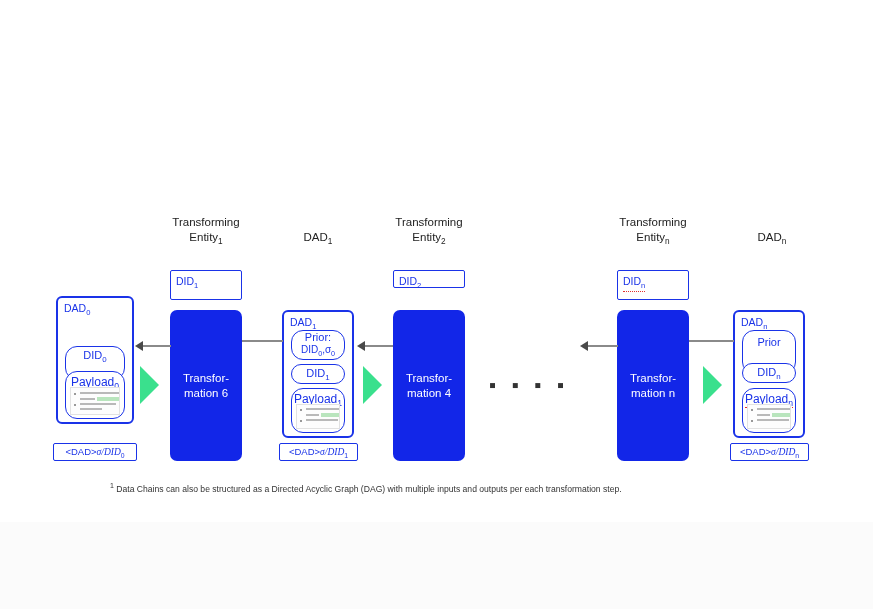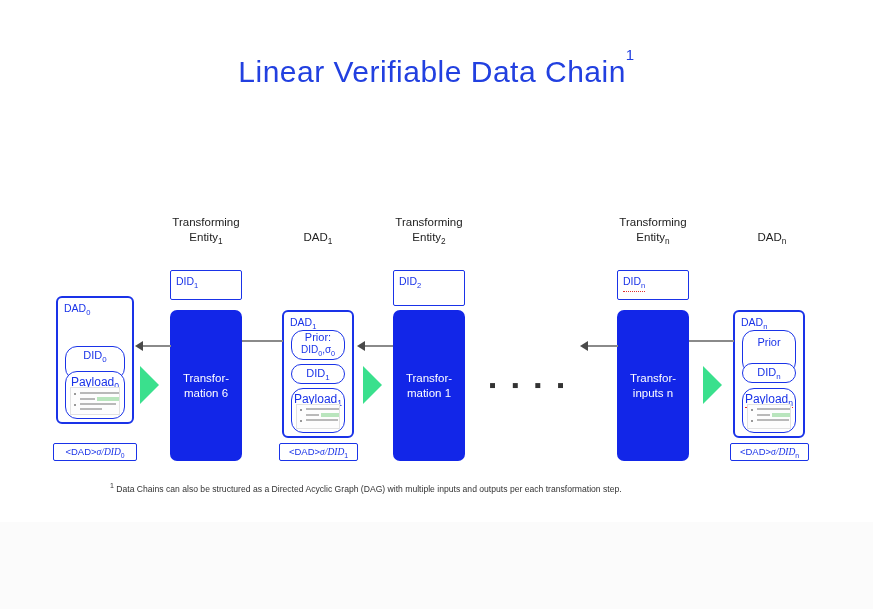--- a/index.html
+++ b/index.html
@@ -144,23 +144,20 @@
   }
   .footnote sup{font-size:7px;}
 
   sub{font-size:0.72em;}
 </style>
 </head>
 <body>
 
 <div class="slide">
 
-  <div class="page-title">
-    <span>Linear Verifiable Data Chain</span><sup>1</sup>
-  </div>
 
 
   <div class="col-head" style="left:160px;top:215px;width:92px;">
     <div>Transforming</div>
     <div><span>Entity</span><sub>1</sub></div>
   </div>
 
   <div class="col-head" style="left:272px;top:230px;width:92px;">
     <div><span>DAD</span><sub>1</sub></div>
   </div>
@@ -176,21 +173,21 @@
   </div>
 
   <div class="col-head" style="left:726px;top:230px;width:92px;">
     <div><span>DAD</span><sub>n</sub></div>
   </div>
 
   <div class="didbox" style="left:170px;top:270px;width:72px;height:30px;">
     <span class="lbl"><span>DID</span><sub>1</sub></span>
   </div>
 
-  <div class="didbox" style="left:393px;top:270px;width:72px;height:36px;">
+  <div class="didbox" style="left:393px;top:270px;width:72px;height:18px;">
     <span class="lbl"><span>DID</span><sub>2</sub></span>
   </div>
 
   <div class="didbox" style="left:617px;top:270px;width:72px;height:30px;">
     <span class="lbl squiggle"><span>DID</span><sub>n</sub></span>
   </div>
 
   <div class="dadbox" style="left:56px;top:296px;width:78px;height:128px;">
     <span class="dad-label"><span>DAD</span><sub>0</sub></span>
 
@@ -257,33 +254,33 @@
     <span>&lt;DAD&gt;</span><i>σ</i><i>/</i><i>DID</i><sub>1</sub>
   </div>
 
   <div class="conn" style="left:242px;top:340px;width:41px;"></div>
 
   <div class="garrow" style="left:363px;top:366px;"></div>
 
   <div class="trans" style="left:393px;top:310px;width:72px;height:151px;">
     <div>
       <div>Transfor-</div>
-      <div>mation 1</div>
+      <div>mation 4</div>
     </div>
   </div>
 
   <div class="conn" style="left:365px;top:345px;width:28px;"></div>
   <div class="conn-head" style="left:357px;top:341px;"></div>
 
   <div class="dots" style="left:489px;top:380px;">▪ ▪ ▪ ▪</div>
 
   <div class="trans" style="left:617px;top:310px;width:72px;height:151px;">
     <div>
       <div>Transfor-</div>
-      <div>inputs n</div>
+      <div>mation n</div>
     </div>
   </div>
 
   <div class="conn" style="left:588px;top:345px;width:30px;"></div>
   <div class="conn-head" style="left:580px;top:341px;"></div>
 
   <div class="garrow" style="left:703px;top:366px;"></div>
 
   <div class="dadbox" style="left:733px;top:310px;width:72px;height:128px;">
     <span class="dad-label"><span>DAD</span><sub>n</sub></span>

